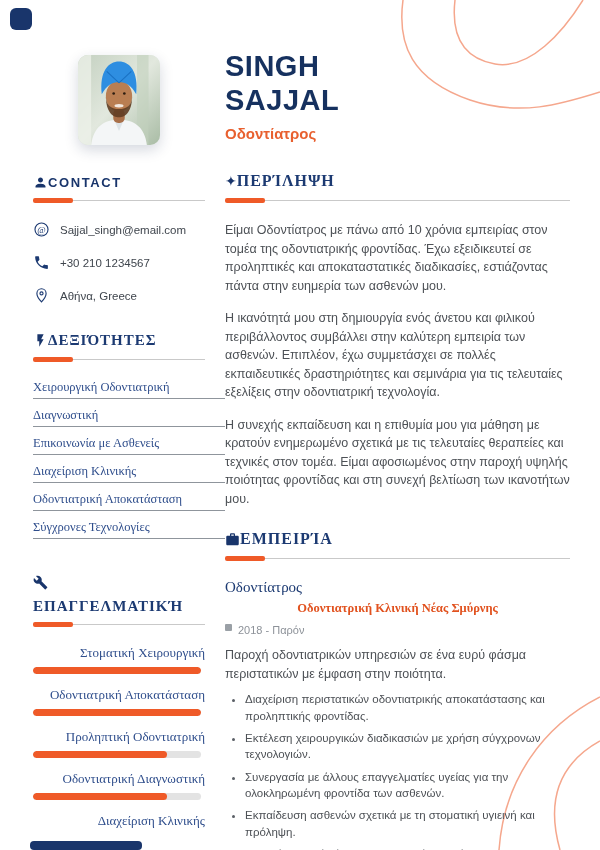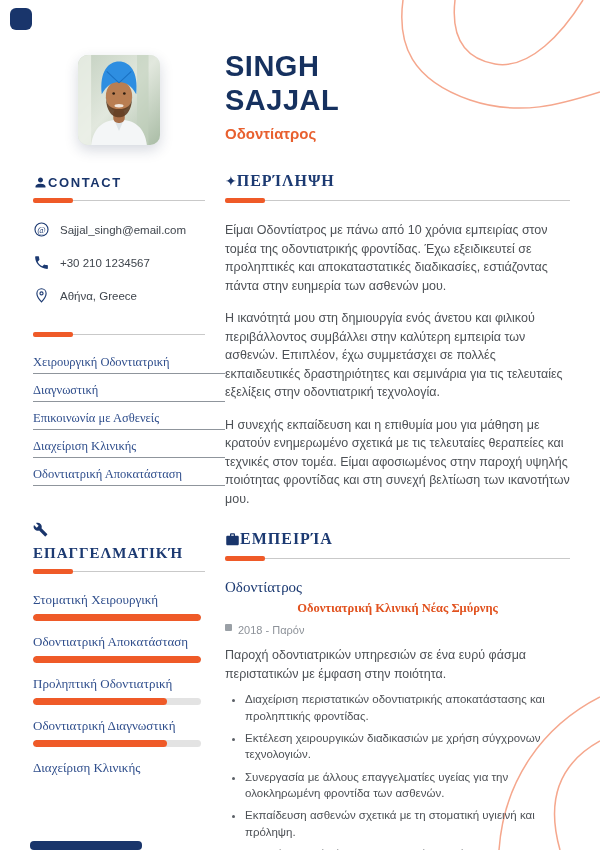--- a/index.html
+++ b/index.html
@@ -25,21 +25,21 @@
   .contact-item{display:flex;align-items:center;gap:10px;margin-bottom:16px;}
   .contact-item .cico{width:17px;height:17px;flex:0 0 auto;}
   .contact-item .cico svg{width:17px;height:17px;stroke:#1c3a72;fill:none;stroke-width:1.6;}
   .contact-item .ctext{font-size:11.5px;color:#3f454d;}
   .skills-wrap{display:flex;flex-wrap:wrap;column-gap:10px;row-gap:9px;width:192px;margin-top:2px;flex-direction:column;}
   .tag{font-family:"Liberation Serif",serif;font-size:12.5px;color:#2f4e8c;
        border-bottom:1px solid #8f959c;padding-bottom:3px;white-space:nowrap;}
   .exp-head-block{margin-top:36px;}
   .exp-head-block .ico-line svg{width:15px;height:15px;fill:#19356b;}
   .exp-head-block .h-serif{display:block;line-height:1.45;margin-top:2px;}
-  .meter{margin-bottom:13px;}
+  .meter{margin-bottom:13px;text-align:right;}
   .meter .mlabel{font-family:"Liberation Serif",serif;font-size:13px;color:#2f4e8c;margin-bottom:6px;}
   .track{width:168px;height:7px;border-radius:4px;background:#e3e3e3;overflow:hidden;}
   .fill{height:7px;border-radius:4px;background:#ef5a28;}
   
   .main{position:absolute;left:225px;top:50px;width:345px;}
   .name{font-size:29px;font-weight:bold;color:#16315f;line-height:1.16;letter-spacing:.5px;}
   .subtitle{font-size:15px;font-weight:bold;color:#e8602f;margin-top:8px;}
   .msec{margin-top:30px;}
   .para{font-size:12.5px;line-height:1.48;color:#4d5156;margin:0 0 14px 0;}
   .job{margin-top:4px;}
@@ -127,27 +127,36 @@
           <svg viewBox="0 0 24 24">
               <path d="M12 2.5c-3.6 0-6.5 2.9-6.5 6.5 0 4.9 6.5 12 6.5 12s6.5-7.1 6.5-12c0-3.6-2.9-6.5-6.5-6.5z"></path>
               <circle cx="12" cy="9" r="2.2"></circle>
             </svg>
         </span>
         <span class="ctext">Αθήνα, Greece</span>
       </div>
     </div>
 
     <div style="margin-top:28px">
+      <div class="sec-head">
+        <span class="ico">
+          <svg viewBox="0 0 24 24">
+              <path d="M7 2v11h3v9l7-12h-4l4-8z"></path>
+            </svg>
+        </span>
+        <span class="h-serif">ΔΕΞΙΌΤΗΤΕΣ</span>
+      </div>
       <div class="rule"></div>
       <div class="skills-wrap">
         <span class="tag">Χειρουργική Οδοντιατρική</span>
         <span class="tag">Διαγνωστική</span>
         <span class="tag">Επικοινωνία με Ασθενείς</span>
         <span class="tag">Διαχείριση Κλινικής</span>
         <span class="tag">Οδοντιατρική Αποκατάσταση</span>
+        <span class="tag">Σύγχρονες Τεχνολογίες</span>
       </div>
     </div>
 
     <div class="exp-head-block">
       <div class="ico-line">
         <svg viewBox="0 0 24 24">
             <path d="M22.7 19l-9.1-9.1c.9-2.3.4-5-1.5-6.9-2-2-5-2.4-7.4-1.3L9 6 6 9 1.6 4.7C.4 7.1.9 10.1 2.9 12.1c1.9 1.9 4.6 2.4 6.9 1.5l9.1 9.1c.4.4 1 .4 1.4 0l2.3-2.3c.5-.4.5-1.1.1-1.4z"></path>
           </svg>
       </div>
       <span class="h-serif">ΕΠΑΓΓΕΛΜΑΤΙΚΉ</span>

